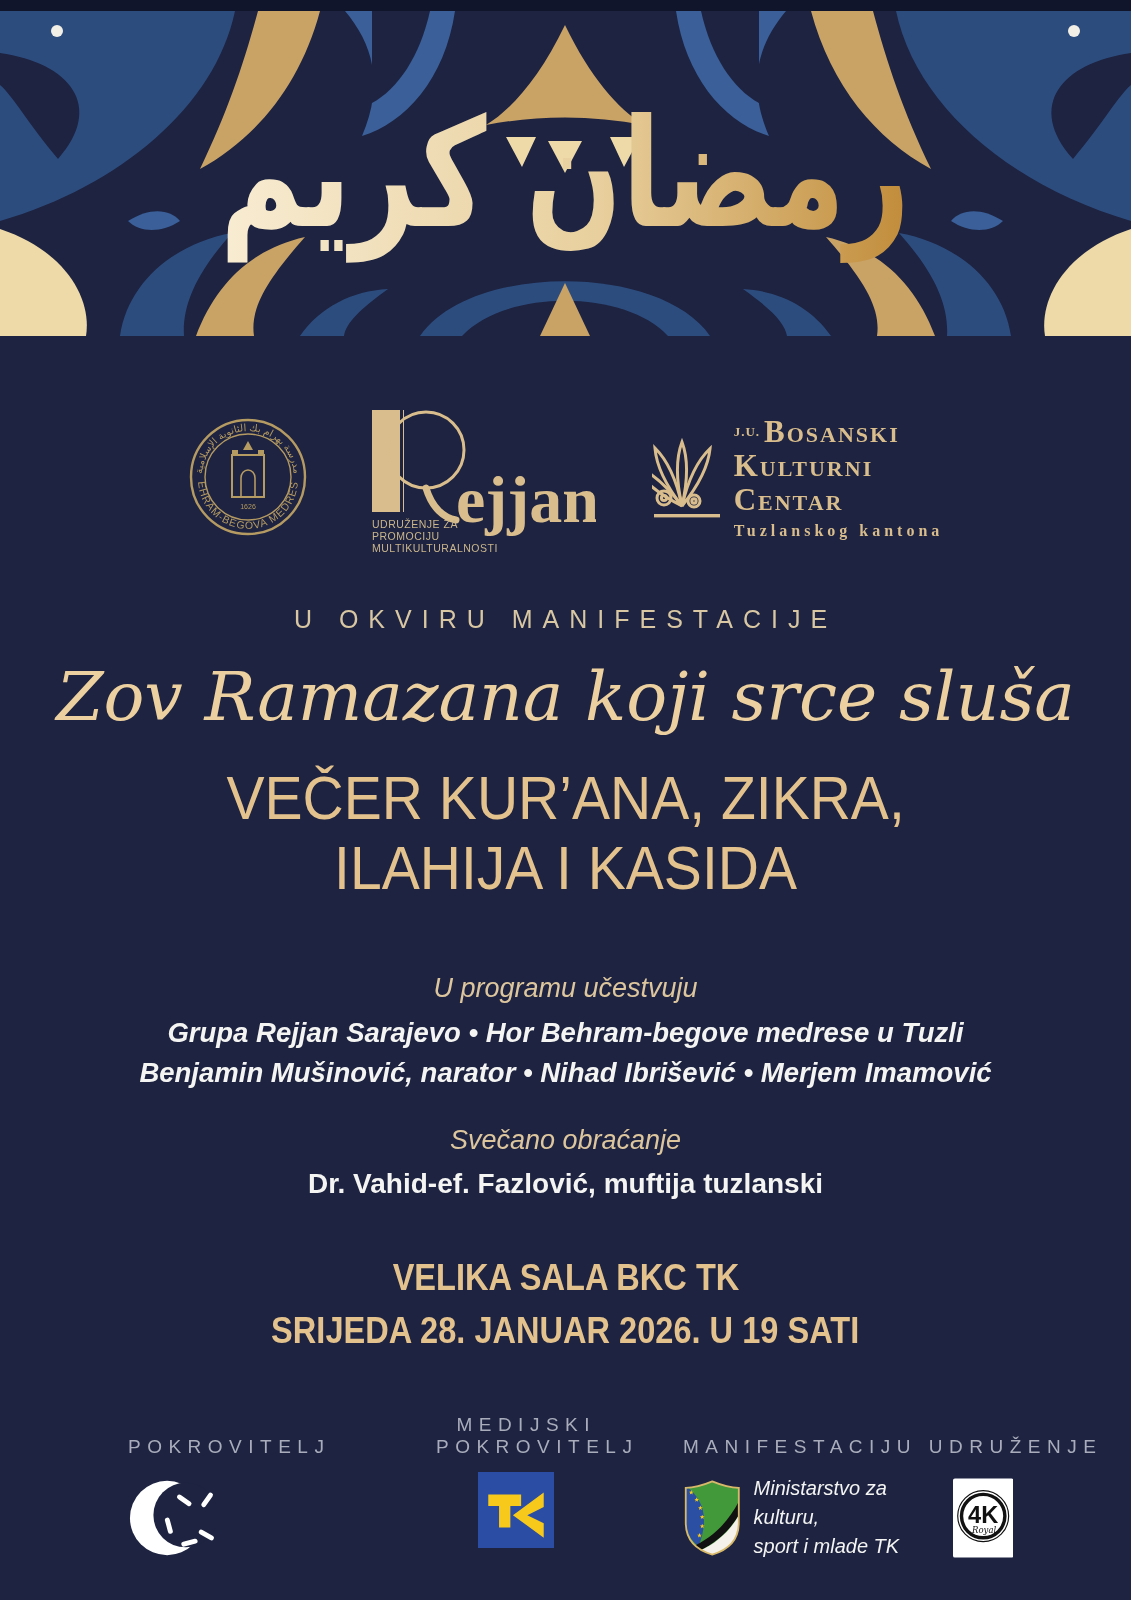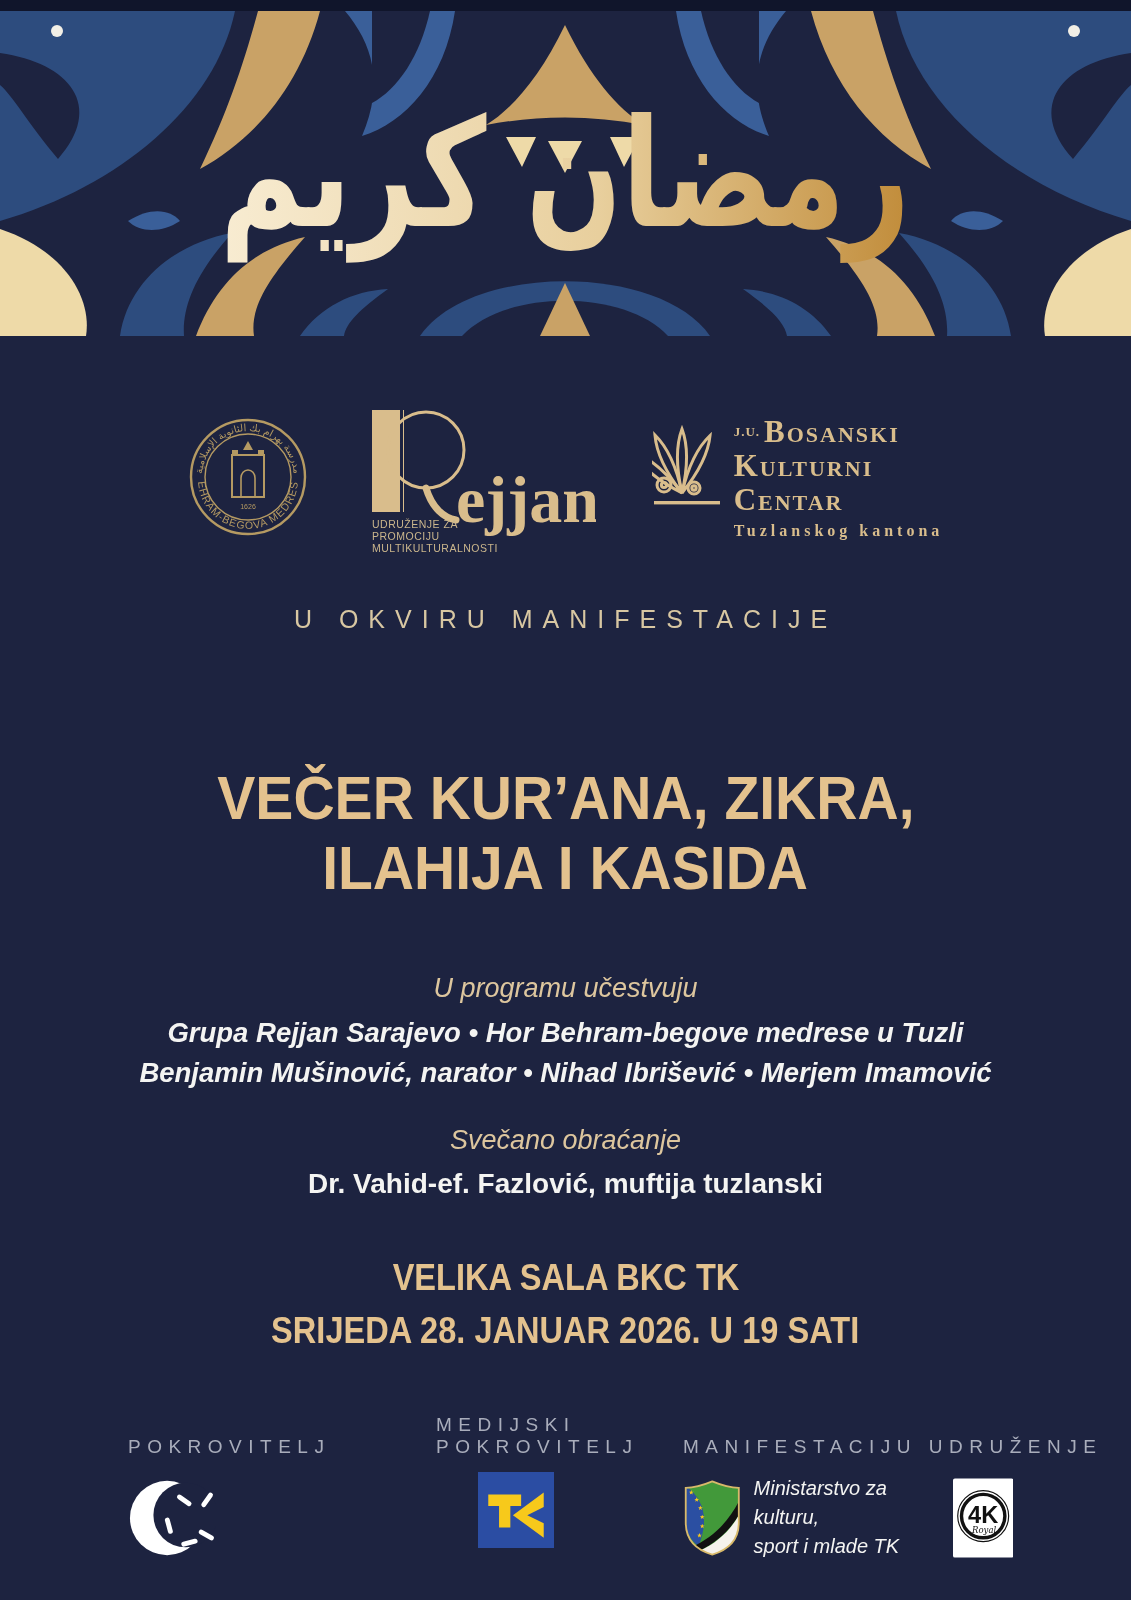--- a/index.html
+++ b/index.html
@@ -25,44 +25,44 @@
   
   .logos{position:absolute;top:396px;left:0;width:1131px;height:140px;
          display:flex;justify-content:center;align-items:center;gap:56px}
   .seal-stroke{stroke:var(--seal-gold,#b59a62);fill:none}
   .seal-fill{fill:var(--seal-gold,#b59a62)}
   .seal-text{fill:var(--seal-gold,#b59a62);font-family:"Liberation Sans",sans-serif}
   .rejjan-gold{fill:var(--logo-gold,#d9bd8c)}
   .rejjan-stroke{stroke:var(--logo-gold,#d9bd8c);fill:none}
   .rejjan-word{font-family:"Liberation Serif",serif;font-weight:bold;font-size:66px;fill:var(--logo-gold,#d9bd8c)}
   .rejjan-cap{font-family:"Liberation Sans",sans-serif;font-size:10.5px;letter-spacing:.5px;fill:#cbb68c}
-  .bkc{display:flex;gap:12px}
+  .bkc{display:flex;align-items:center;gap:12px}
   .bkc-text{color:var(--logo-gold,#d9bd8c);font-family:"Liberation Serif",serif}
   .bkc-line{font-variant:small-caps;font-weight:bold;font-size:31px;line-height:34px;letter-spacing:2px}
   .bkc-ju{font-size:13px;letter-spacing:1px;vertical-align:6px;margin-right:4px;font-variant:normal}
   .bkc-sub{font-size:16px;letter-spacing:4px;margin-top:5px;font-weight:bold}
   
   .centerline{position:absolute;left:0;width:1131px;text-align:center}
   .kicker{top:594px;color:var(--gold-soft,#d8c7a2);font-size:25px;letter-spacing:10px;font-weight:400}
   .script-title{top:640px;color:#ecd09f;font-family:"DejaVu Serif",serif;font-style:italic;font-size:68px;line-height:92px}
-  .main-title{top:752px;color:var(--accent-gold,#e4c28e);font-weight:bold;font-size:62px;line-height:70px}
+  .main-title{top:752px;color:var(--accent-gold,#e4c28e);font-weight:normal;font-size:62px;line-height:70px}
   .condense{display:inline-block;transform:scaleX(.92);transform-origin:center}
   .condense2{display:inline-block;transform:scaleX(.88);transform-origin:center}
   .program{top:960px}
   .program-label,.address-label{color:#ddc69e;font-style:italic;font-size:27px;line-height:34px}
   .program-line{color:var(--text-white,#f4f4f2);font-weight:bold;font-style:italic;font-size:27.5px;line-height:40px}
   .program .program-label{margin-bottom:8px}
   .address{top:1112px}
   .address-label{margin-bottom:8px}
   .speaker{color:var(--text-white,#f4f4f2);font-weight:bold;font-size:28px;line-height:38px}
   .venue{top:1240px;color:var(--accent-gold,#e4c28e);font-weight:bold;font-size:37px;line-height:53px}
   
   .f-label{color:var(--label-gray,#a9adbb);font-size:19px;letter-spacing:6.5px;line-height:22px;white-space:nowrap}
   .f-col1{position:absolute;left:128px;top:1425px;width:320px}
-  .f-col2{position:absolute;left:436px;top:1403px;width:160px;text-align:left}
+  .f-col2{position:absolute;left:436px;top:1403px;width:160px;text-align:right}
   .f-col3{position:absolute;left:683px;top:1425px;width:330px}
   .f-row{display:flex;align-items:center;margin-top:16px;gap:12px}
   .iz-text{font-family:"Liberation Serif",serif;color:var(--text-white,#f4f4f2)}
   .iz-l1,.iz-l2{font-weight:bold;font-size:21.5px;line-height:27px;letter-spacing:.5px}
   .iz-l3{font-style:italic;font-size:20px;line-height:27px}
   .ministry{color:var(--text-white,#f4f4f2);font-style:italic;font-size:20px;line-height:29px}
   .tk-box{margin:14px auto 0}
   .fourk-text{font-family:"Liberation Sans",sans-serif;font-weight:bold;font-size:25px;fill:#101010;text-anchor:middle}
   .fourk-sub{font-family:"DejaVu Serif",serif;font-style:italic;font-size:9px;fill:#101010;text-anchor:middle}
 </style>
@@ -156,20 +156,21 @@
         <div class="bkc-line"><span class="bkc-ju">J.U.</span><span>Bosanski</span></div>
         <div class="bkc-line">Kulturni</div>
         <div class="bkc-line">Centar</div>
         <div class="bkc-sub">Tuzlanskog kantona</div>
       </div>
     </div>
   </div>
 
   <div class="centerline kicker">U OKVIRU MANIFESTACIJE</div>
 
+  <div class="centerline script-title">Zov Ramazana koji srce sluša</div>
 
   <div class="centerline main-title">
     <span class="condense"><span>VEČER KUR’ANA, ZIKRA,</span></span><br>
     <span class="condense"><span>ILAHIJA I KASIDA</span></span>
   </div>
 
   <div class="centerline program">
     <div class="program-label">U programu učestvuju</div>
     <div class="program-line">Grupa Rejjan Sarajevo • Hor Behram-begove medrese u Tuzli</div>
     <div class="program-line">Benjamin Mušinović, narator • Nihad Ibrišević • Merjem Imamović</div>

